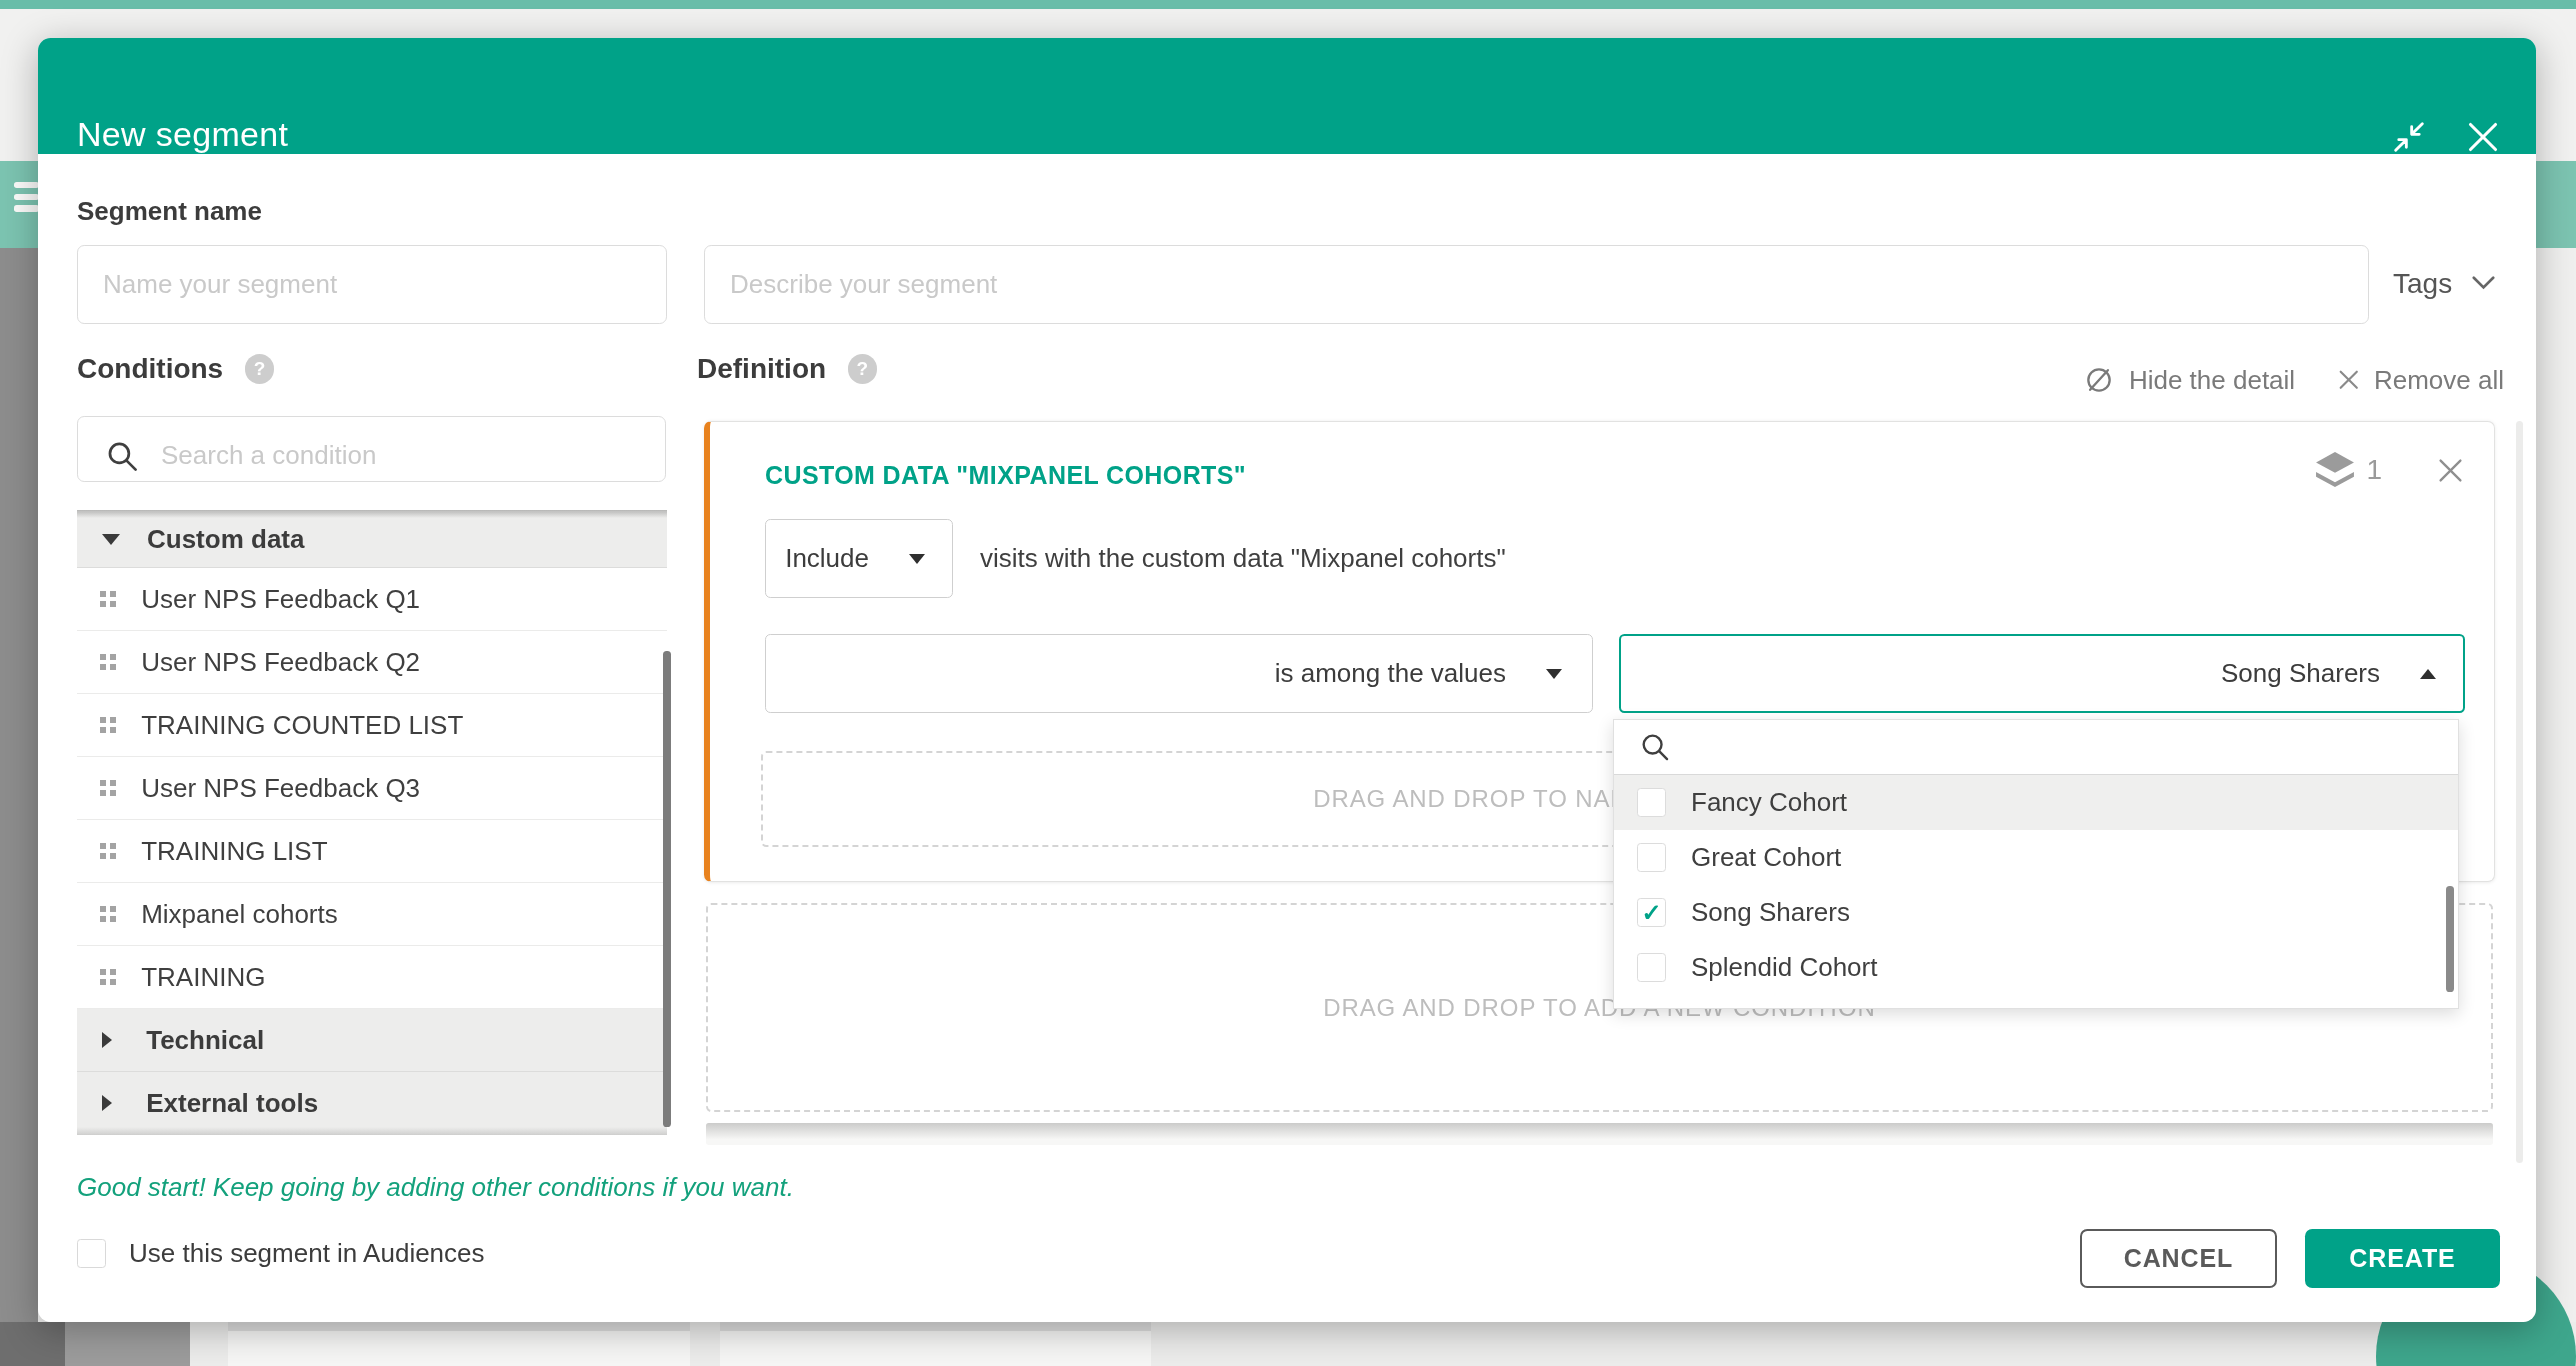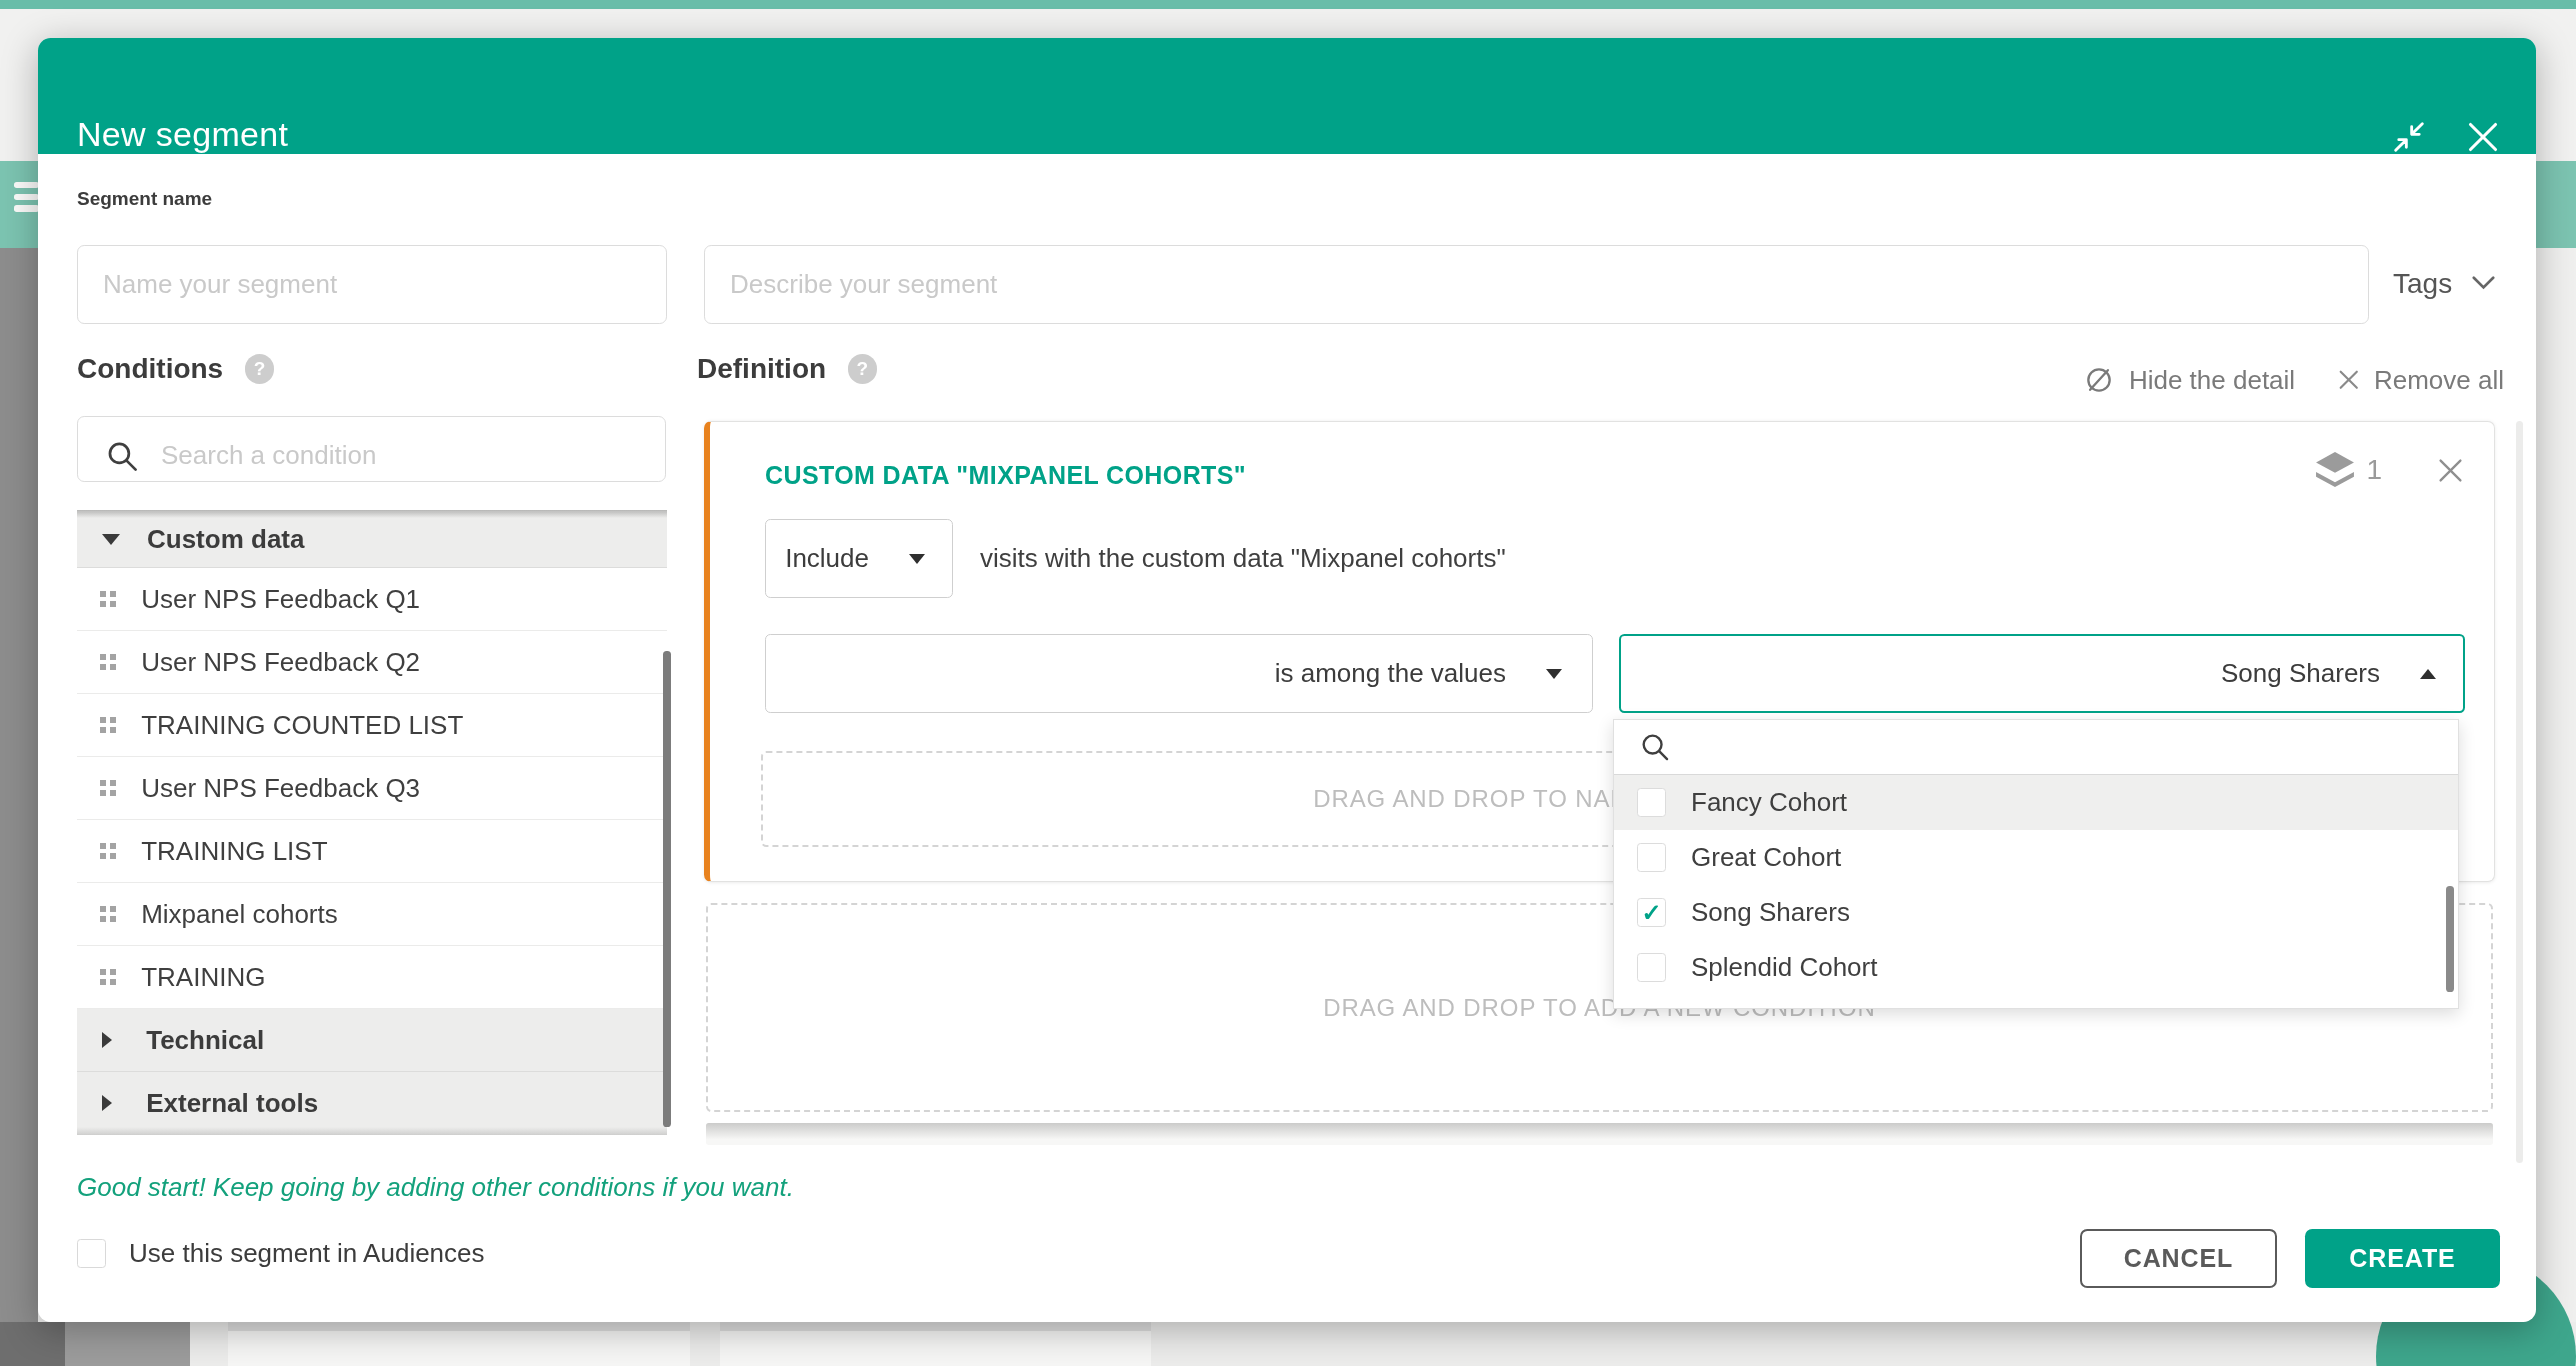--- a/index.html
+++ b/index.html
@@ -22,21 +22,21 @@
   .fab{left:2376px;top:1256px;width:200px;height:200px;border-radius:50%;background:#3ea68c;}
   
   #modal{position:absolute;left:38px;top:38px;width:2498px;height:1284px;background:#fff;
          border-radius:12.5px;box-shadow:0 7.2px 36px rgba(0,0,0,.28);z-index:50;}
   #modal .abs{position:absolute;}
   .mhead{left:0;top:0;width:100%;height:116px;background:#00a288;border-radius:12.5px 12.5px 0 0;
          display:flex;align-items:flex-end;justify-content:space-between;padding:0 36px 0 39px;box-sizing:border-box;}
   .mtitle{color:#fff;font-size:34px;letter-spacing:0.3px;}
   .hicons{display:flex;align-items:center;gap:41px;}
   .hicons svg{cursor:pointer;}
-  .seg-label{left:39px;top:150px;font-size:19px;font-weight:bold;color:#3c3c3c;}
+  .seg-label{left:39px;top:158px;font-size:26px;font-weight:bold;color:#3c3c3c;}
   .inp{position:absolute;top:207px;height:79px;border:1.8px solid #dcdcdc;border-radius:7.2px;box-sizing:border-box;
        font-family:inherit;font-size:26px;color:#3c3c3c;padding:0 25px;outline:none;background:#fff;}
   .inp::placeholder{color:#c9c9c9;}
   .inp.name{left:39px;width:590px;}
   .inp.desc{left:666px;width:1665px;}
   .tags{left:2355px;top:225px;height:41px;display:flex;align-items:center;gap:19.7px;cursor:pointer;}
   .tags span{font-size:28px;color:#555;}
   .h2{font-size:28px;font-weight:bold;color:#3c3c3c;display:flex;align-items:center;gap:21.5px;}
   .cond-h{left:39px;top:315px;}
   .def-h{left:659px;top:315px;}

